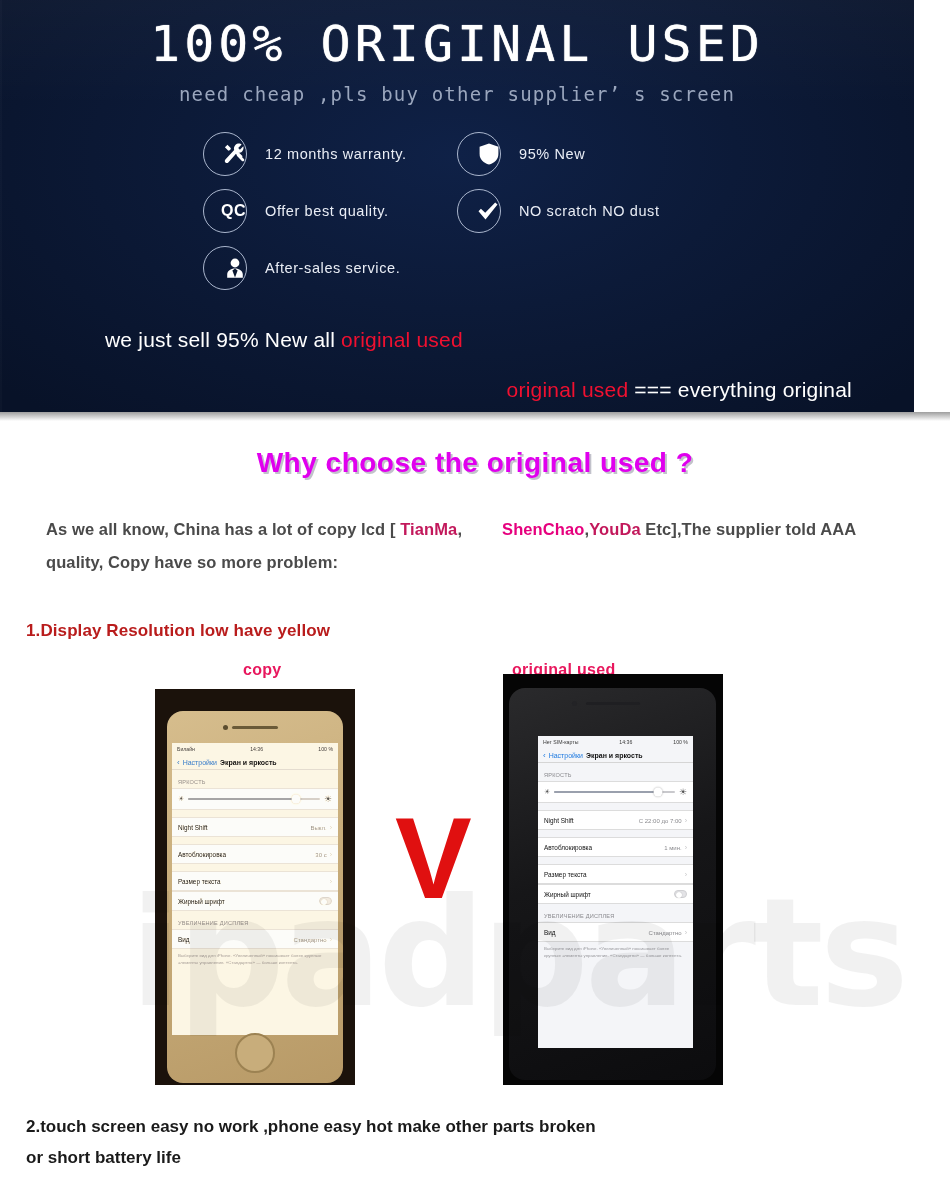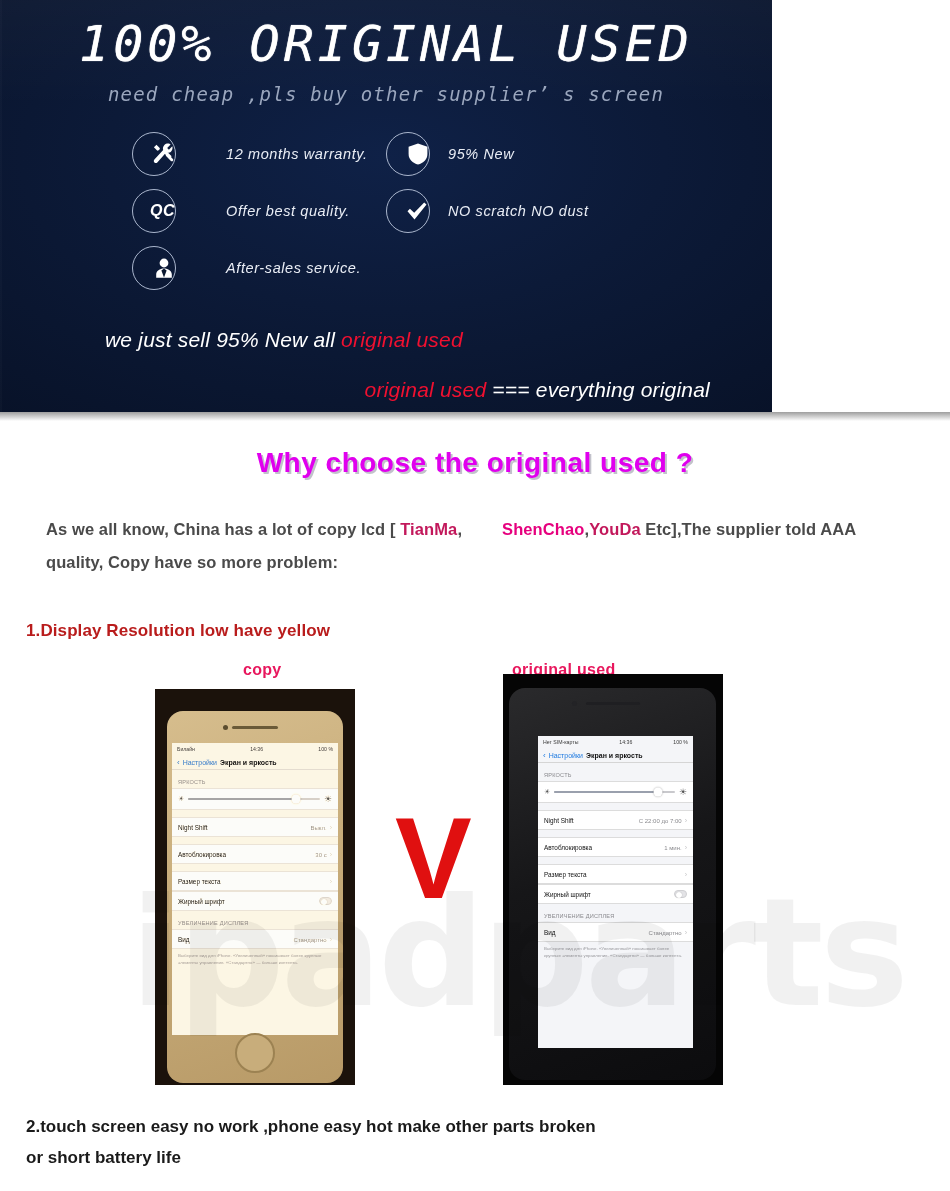--- a/index.html
+++ b/index.html
@@ -7,27 +7,26 @@
   html, body {
     width: 950px;
     background: #ffffff;
     font-family: "Liberation Sans", sans-serif;
   }
   body { width: 950px; overflow-x: hidden; }
 
   
   .banner {
     position: relative;
-    width: 772px;
+    width: 914px;
     height: 412px;
     background:
       radial-gradient(ellipse 620px 340px at 50% 38%, #0f2147 0%, #0c1a38 45%, #081228 100%),
       #081228;
     overflow: hidden;
-    font-style: italic;
   }
   .banner::after {
     
     content: "";
     position: absolute; inset: 0;
     background:
       linear-gradient(90deg, rgba(255,255,255,0.018) 0 2px, transparent 2px 38px),
       linear-gradient(180deg, rgba(255,255,255,0.03) 0%, transparent 26%);
     pointer-events: none;
   }
@@ -61,21 +60,21 @@
     row-gap: 0px;
     width: 700px;
     margin: 22px auto 0 auto;
   }
   .feature {
     display: flex;
     align-items: center;
     height: 54px;
     margin-bottom: 3px;
   }
-  .feature.col-right { padding-left: 96px; gap: 32px; }
+  .feature.col-right { padding-left: 96px; }
   .feature-icon {
     width: 44px; height: 44px;
     min-width: 44px;
     border: 1.6px solid #aab6cd;
     border-radius: 50%;
     display: flex;
     align-items: center;
     justify-content: flex-end;
     margin-right: 18px;
   }

